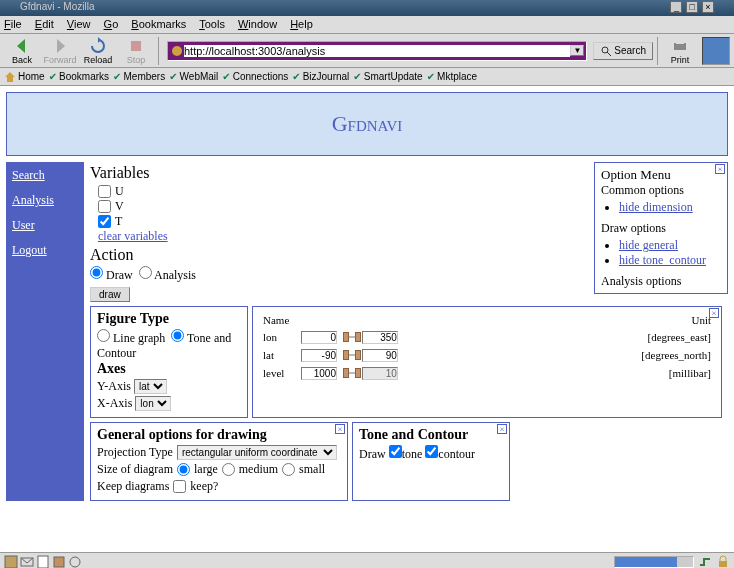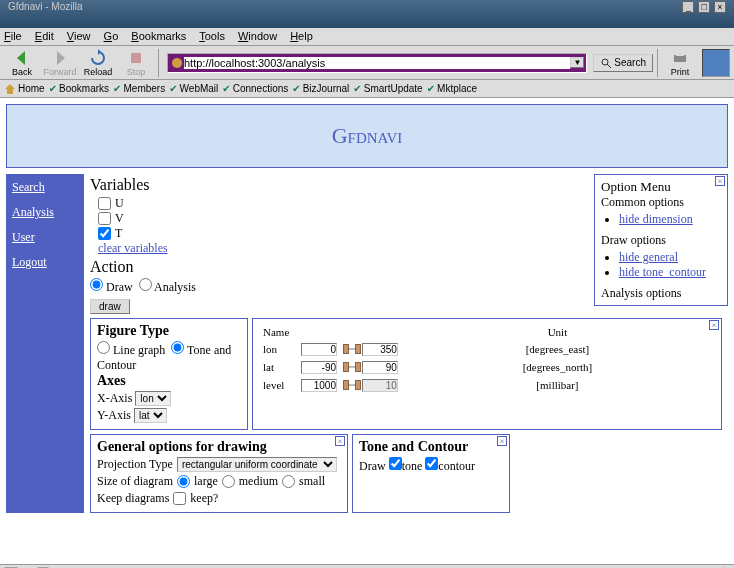--- a/index.html
+++ b/index.html
@@ -1,17 +1,17 @@
 <!DOCTYPE html>
 <html><head>
 <meta charset="utf-8">
 <style>
 * { box-sizing: border-box; margin: 0; padding: 0; }
 body { font-family: "Times New Roman", serif; font-size: 12px; background: #fff; width: 734px; }
-.titlebar { background: linear-gradient(#4a6a8a, #2a4a6a); color: #ccc; height: 28px; font-size: 10px; padding: 1px 8px; display: flex; justify-content: space-between; font-family: sans-serif; }
+.titlebar { background: linear-gradient(#4a6a8a, #2a4a6a); color: #ccc; height: 16px; font-size: 10px; padding: 1px 20px; display: flex; justify-content: space-between; font-family: sans-serif; }
 .win-btns span { display: inline-block; width: 12px; height: 12px; background: #ccc; border: 1px solid #666; margin-left: 1px; text-align: center; line-height: 10px; font-size: 9px; color: #000; }
 .menubar { background: #ddd; height: 18px; font-size: 11px; padding: 2px 4px; border-bottom: 1px solid #999; font-family: sans-serif; }
 .menubar span { margin-right: 10px; }
 .menubar u { text-decoration: underline; }
 .toolbar { background: #ddd; height: 34px; display: flex; align-items: center; padding: 0 4px; border-bottom: 1px solid #999; font-family: sans-serif; font-size: 9px; gap: 2px; }
 .tbtn { display: flex; flex-direction: column; align-items: center; width: 36px; cursor: pointer; }
 .tbtn .ico { width: 18px; height: 18px; }
 .tbtn.dis { color: #999; }
 .sep { width: 1px; height: 28px; background: #999; margin: 0 2px; }
 .urlbar { display: flex; align-items: center; border: 1px inset #fff; background: #701a75; height: 20px; flex: 1; margin: 0 4px; padding: 0 2px; }
@@ -42,21 +42,21 @@
 .axesrow select { font-size: 10px; border: 1px inset #ccc; }
 .dimtable { width: 100%; font-size: 11px; }
 .dimtable td { padding: 1px 2px; }
 .dimtable .name { width: 36px; }
 .dimtable .val { width: 40px; }
 .dimtable .val input { width: 36px; border: 1px inset #ccc; font-size: 10px; text-align: right; }
 .dimtable .val input.ro { background: #e8e8e8; color: #666; }
 .dimtable .slider { position: relative; height: 14px; }
 .dimtable .slider .track { position: absolute; top: 6px; left: 0; right: 0; height: 2px; background: #bbb; }
 .dimtable .slider .handle { position: absolute; top: 2px; width: 6px; height: 10px; background: #c4956a; border: 1px solid #8a6040; }
-.dimtable .unit { text-align: center; }
+.dimtable .unit { text-align: right; }
 .panels-bot { display: flex; gap: 4px; margin-top: 4px; }
 .genopts { width: 258px; }
 .genopts .row { margin: 2px 0; display: flex; align-items: center; gap: 4px; }
 .genopts select { font-size: 10px; border: 1px inset #ccc; width: 160px; }
 .tonecontour { width: 158px; }
 .optmenu { position: absolute; top: 0; right: 0; width: 134px; font-size: 12px; }
 .optmenu .ptitle2 { font-size: 13px; }
 .optmenu ul { margin: 2px 0 6px 18px; }
 .optmenu ul li { list-style: disc; }
 .statusbar { background: #ddd; height: 18px; border-top: 1px solid #999; display: flex; align-items: center; padding: 0 4px; font-size: 9px; font-family: sans-serif; justify-content: space-between; }
@@ -213,22 +213,22 @@
       <button class="drawbtn">draw</button>
 
       <div class="panels-top">
         <div class="panel figtype">
           <div class="ptitle">Figure Type</div>
           <div>
             <input type="radio" name="ft" style=""> <span>Line graph</span>
             &nbsp;<input type="radio" name="ft" checked="" style=""> <span>Tone and Contour</span>
           </div>
           <div class="ptitle">Axes</div>
+          <div class="axesrow"><span>Y-Axis</span> <select><option>lat</option></select></div>
           <div class="axesrow"><span>X-Axis</span> <select><option>lon</option></select></div>
-          <div class="axesrow"><span>Y-Axis</span> <select><option>lat</option></select></div>
         </div>
 
         <div class="panel dimension">
           <span class="pclose">×</span>
           <table class="dimtable">
             <tbody>
                 <tr>
                   <td class="name">Name</td>
                   <td></td>
                   <td></td>

